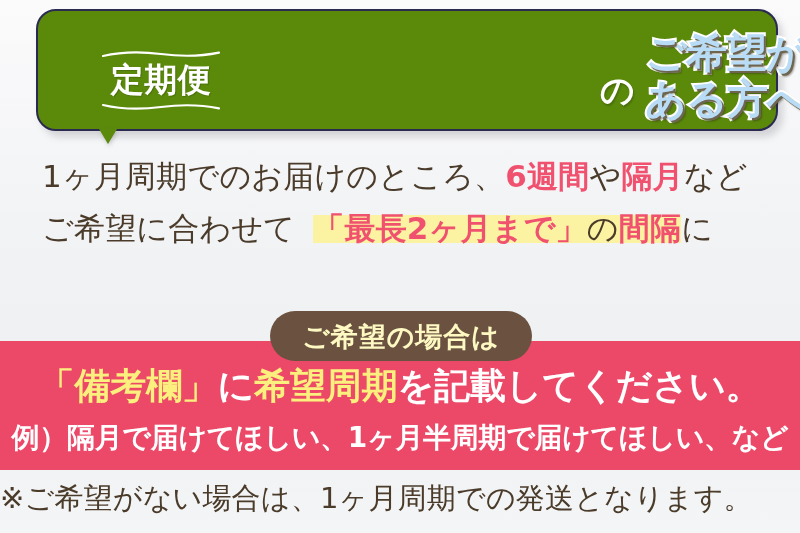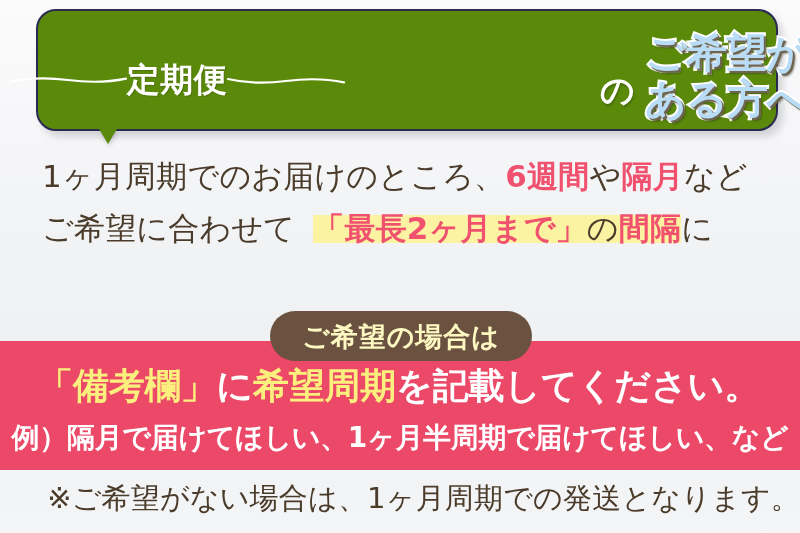--- a/index.html
+++ b/index.html
@@ -44,26 +44,26 @@
     height: 0;
     border-left: 9px solid transparent;
     border-right: 9px solid transparent;
     border-top: 15px solid #5b8a0b;
     filter: drop-shadow(1px 2px 2px rgba(90, 90, 100, 0.30));
   }
 
   
   .teikibin {
     position: absolute;
-    left: 78px;
+    left: 62px;
     top: 27px;
     width: 122px;
     height: 85px;
     display: flex;
-    flex-direction: row;
+    flex-direction: column;
     align-items: center;
     justify-content: center;
   }
   .wave {
     display: block;
     width: 118px;
     height: 7px;
     overflow: visible;
   }
   .wave path {
@@ -188,28 +188,29 @@
     top: 341px;
     width: 800px;
     height: 129px;
     background: #ec4867;
   }
   .pink-headline {
     position: absolute;
     left: 0;
     top: 368px;
     width: 760px;
-    text-align: right;
+    text-align: center;
     font-size: 36px;
     font-weight: 700;
     color: #ffffff;
     letter-spacing: -0.2px;
     white-space: nowrap;
     line-height: 1;
     z-index: 4;
+    padding-left: 20px;
   }
   .pink-headline .em { color: #fbef7d; }
   .pink-sub {
     position: absolute;
     left: 0;
     top: 424px;
     width: 800px;
     text-align: center;
     font-size: 28px;
     font-weight: 600;
@@ -219,21 +220,21 @@
     line-height: 1;
     z-index: 4;
   }
 
   
   .footnote {
     position: absolute;
     left: 0;
     top: 484px;
     width: 800px;
-    text-align: right;
+    text-align: left;
     font-size: 29px;
     font-weight: 500;
     color: #4a3b2a;
     letter-spacing: 0.2px;
     white-space: nowrap;
     line-height: 1;
   }
 </style>
 </head>
 <body>

